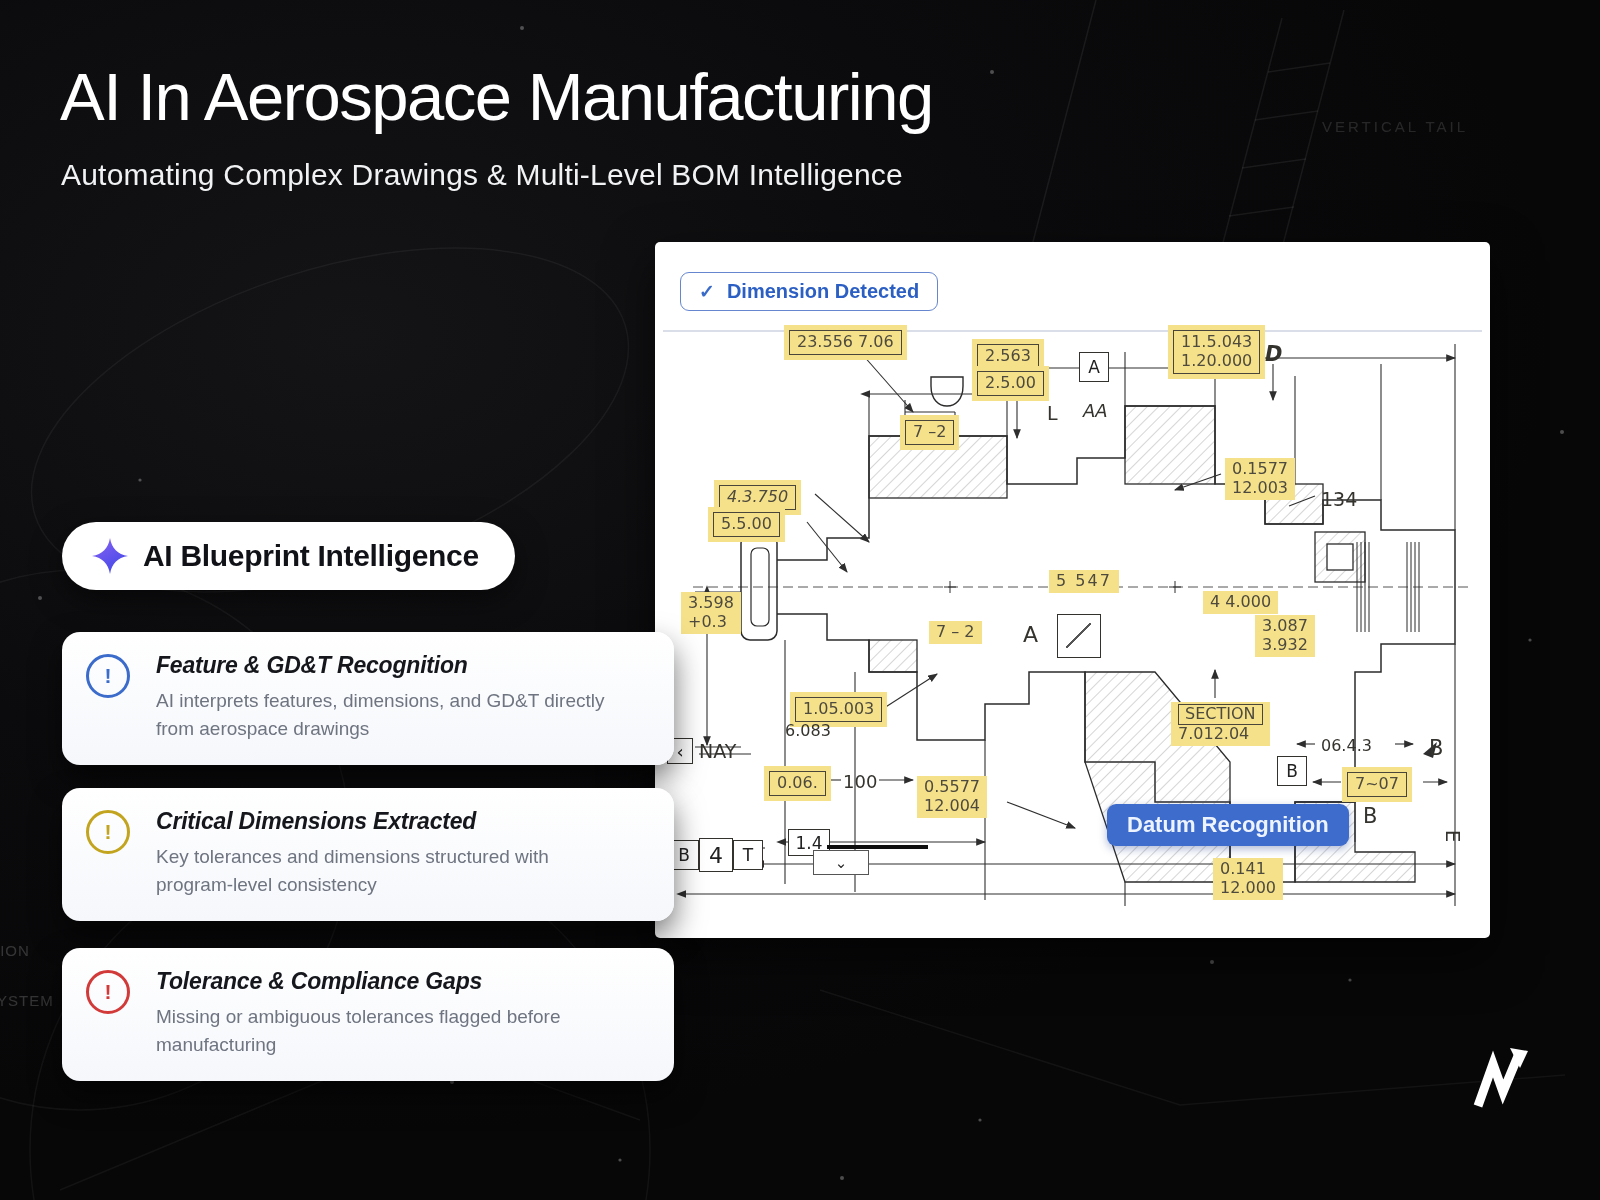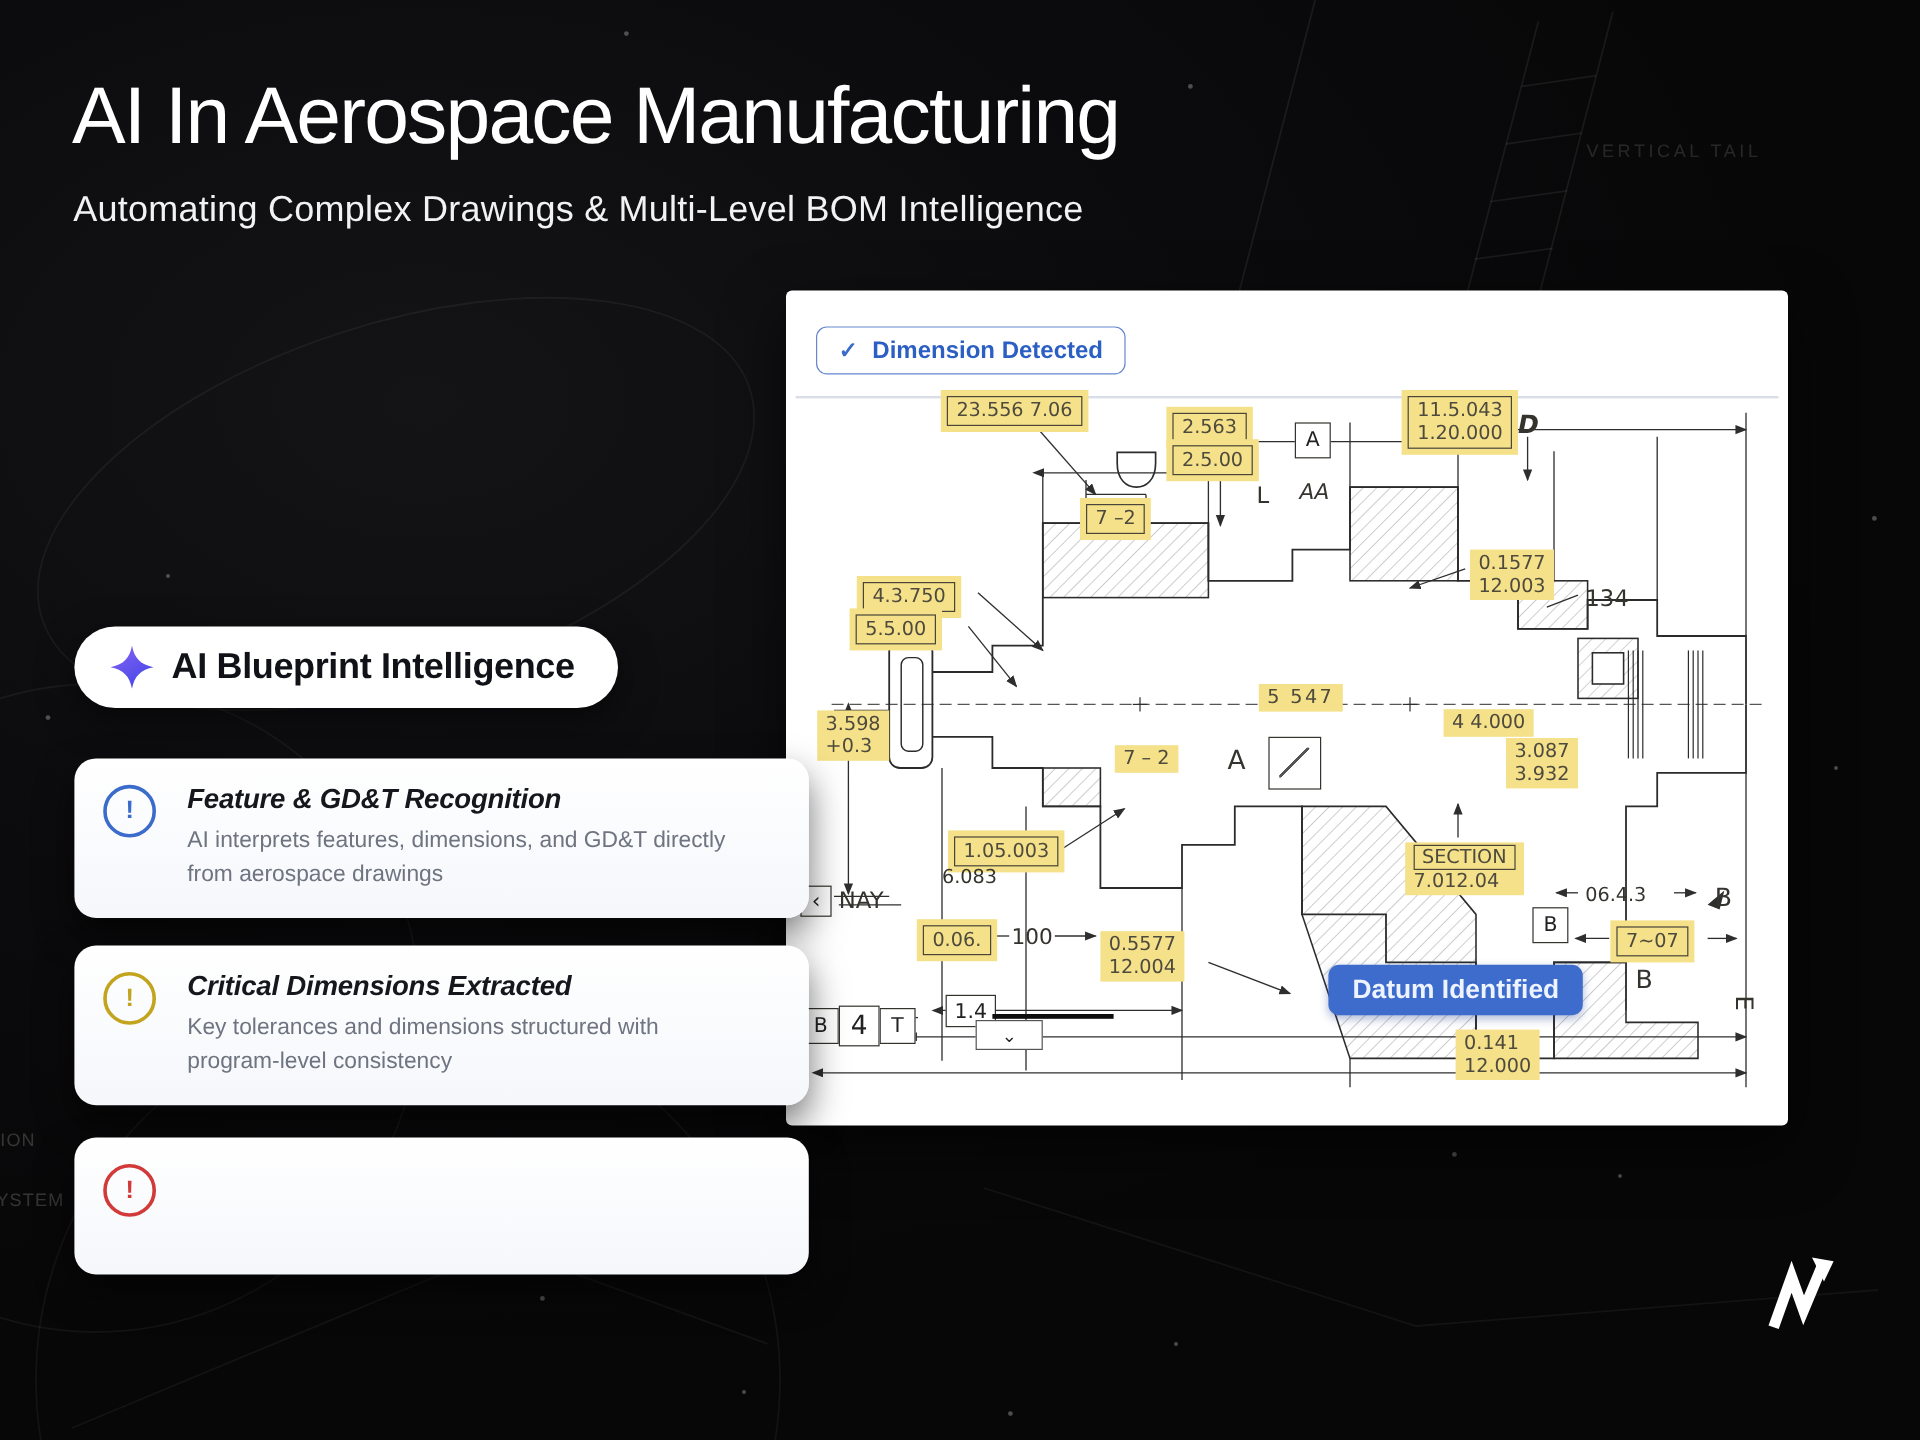--- a/index.html
+++ b/index.html
@@ -136,20 +136,24 @@
     <span class="warn-circle" style="border-color:#c2a41f;color:#c2a41f;">!</span>
     <div>
       <div class="card-title">Critical Dimensions Extracted</div>
       <div class="card-body">Key tolerances and dimensions structured with program-level consistency</div>
     </div>
   </div>
 </div>
 <div id="card-2" class="abs card">
   <div class="card-row">
     <span class="warn-circle" style="border-color:#d23a3a;color:#d23a3a;">!</span>
+    <div>
+      <div class="card-title">Tolerance &amp; Compliance Gaps</div>
+      <div class="card-body">Missing or ambiguous tolerances flagged before manufacturing</div>
+    </div>
   </div>
 </div>
 
 <div class="abs panel">
  <div class="panel-inner">
 
   <div class="badge">
     <span class="chk">✓</span>
     <span>Dimension Detected</span>
   </div>
@@ -264,21 +268,21 @@
   <div class="sq" style="left:424px;top:110px;width:30px;height:30px;">A</div>
   <div class="hl bx two" style="left:518px;top:88px;">
     <span>11.5.043</span><br>
     <span>1.20.000</span>
   </div>
   <div class="dim" style="left:610px;top:100px;font-size:21px;font-style:italic;font-weight:700;">D</div>
   <div class="dim" style="left:428px;top:158px;font-style:italic;font-size:18px;">AA</div>
   <div class="dim" style="left:392px;top:160px;font-size:19px;">L</div>
   <div class="hl bx" style="left:250px;top:178px;">7 –2</div>
 
-  <div class="hl bx" style="left:64px;top:243px;">4.3.750</div>
+  <div class="hl bx" style="left:64px;top:243px;font-style:italic;">4.3.750</div>
   <div class="hl bx" style="left:58px;top:270px;">5.5.00</div>
   <div class="hl two" style="left:570px;top:216px;">
     <span>0.1577</span><br>
     <span>12.003</span>
   </div>
   <div class="dim" style="left:666px;top:246px;font-size:19px;">134</div>
 
   <div class="hl two" style="left:26px;top:350px;">
     <span>3.598</span><br>
     <span>+0.3</span>
@@ -318,20 +322,20 @@
   <div class="sq" style="left:622px;top:514px;width:30px;height:30px;">B</div>
   <div class="hl bx" style="left:692px;top:530px;">7~07</div>
   <div class="dim" style="left:708px;top:562px;font-size:21px;">B</div>
   <div class="dim" style="left:774px;top:494px;font-size:21px;">B</div>
   <div class="hl two" style="left:558px;top:616px;">
     <span>0.141</span><br>
     <span>12.000</span>
   </div>
   <div class="dim" style="left:792px;top:582px;font-size:20px;transform:rotate(90deg);">E</div>
 
-  <div class="pill" style="left:452px;top:562px;">Datum Identified</div>
+  <div class="pill" style="left:452px;top:562px;">Datum Recognition</div>
  </div>
 </div>
 
 <svg id="logo" class="abs" width="70" height="72" viewBox="0 0 70 72">
   <path d="M10 64 L25 22 L35 50 L50 14" stroke="#ffffff" stroke-width="9" fill="none"></path>
   <path d="M42 6 L60 9 L52 26 Z" fill="#ffffff"></path>
 </svg>
 
 </body></html>

